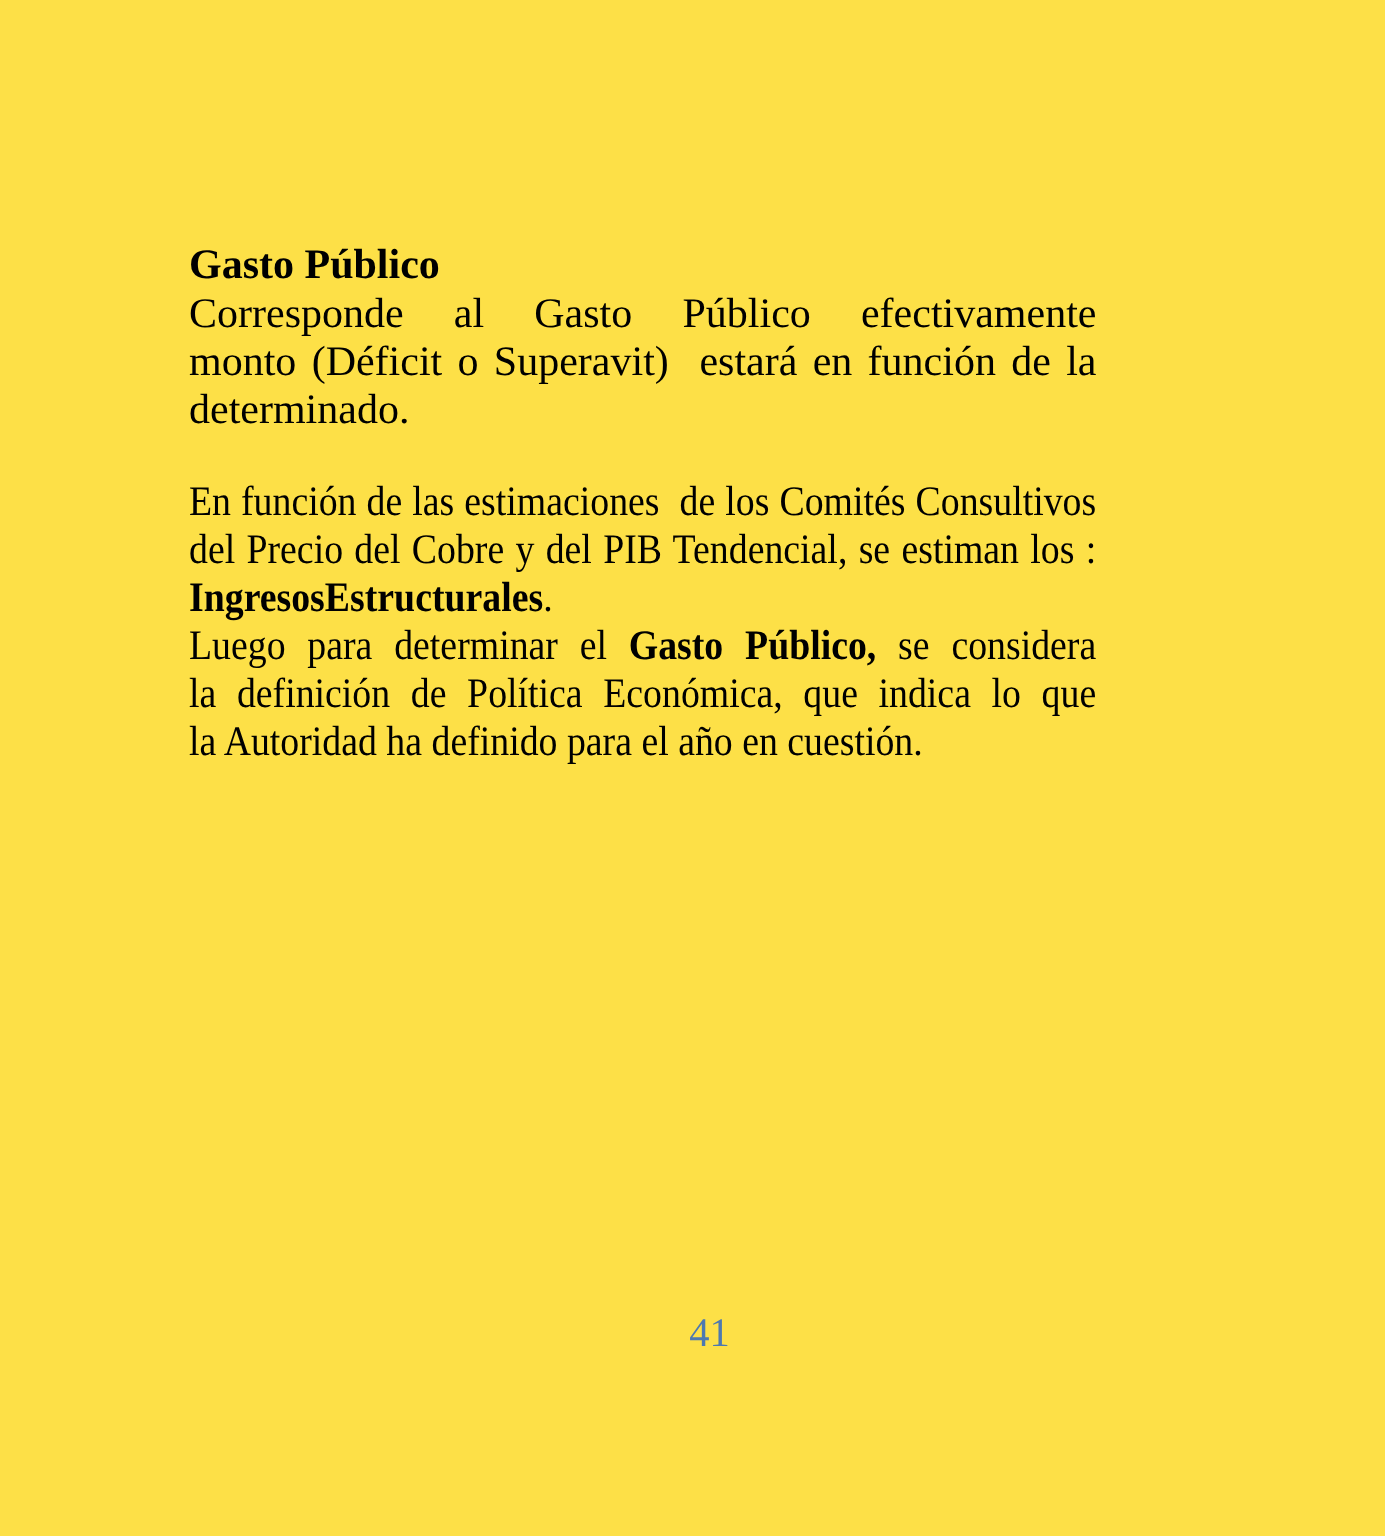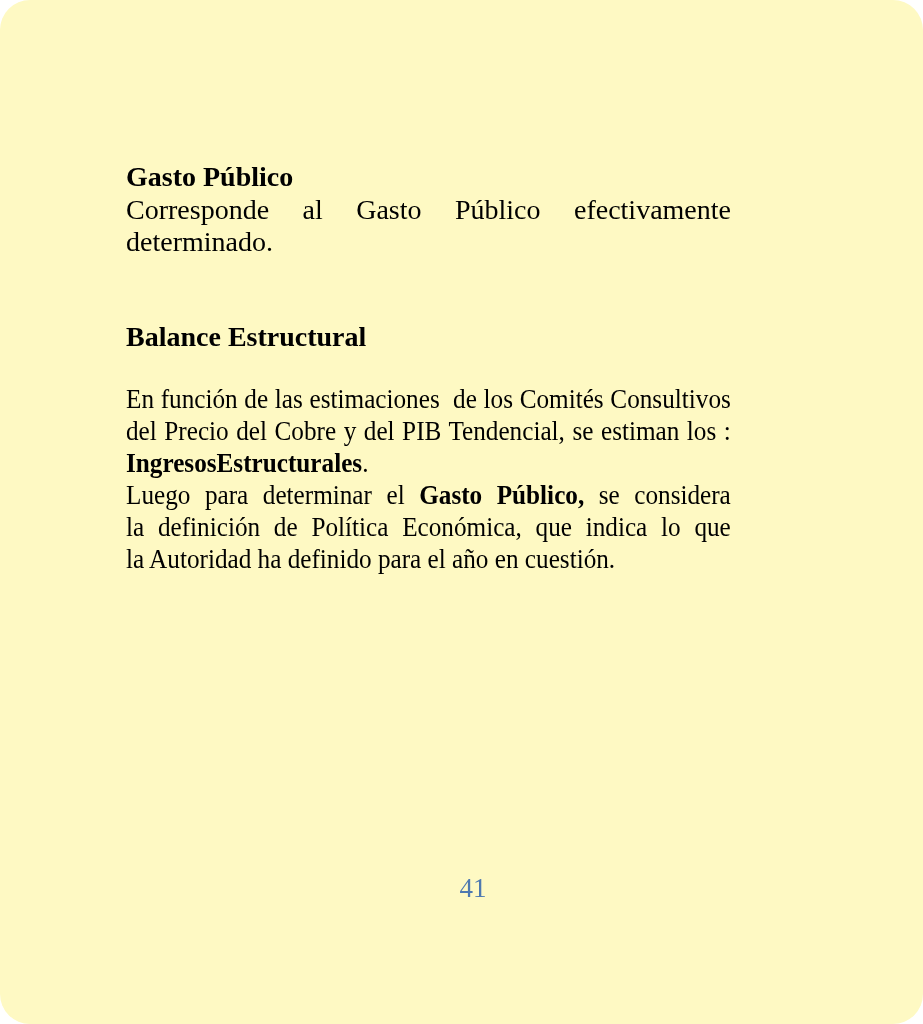--- a/index.html
+++ b/index.html
@@ -50,32 +50,32 @@
     width: 923px;
     text-align: center;
     font-size: 27px;
     line-height: 32px;
     padding-left: 23px;
   }
 </style>
 </head>
 <body>
 
-<div class="page" style="background: #fef9c3; color: rgb(0, 0, 0); border-radius: 30px;">
+<div class="page" style="background: #fde047; color: rgb(0, 0, 0);">
 
   <section>
     <h2 class="heading">Gasto Público</h2>
     <div class="para para-1">
       <div class="line just"><span>Corresponde al Gasto Público efectivamente</span></div>
+      <div class="line just"><span>monto (Déficit o Superavit)&nbsp; estará en función de la</span></div>
       <div class="line"><span>determinado.</span></div>
     </div>
   </section>
 
   <section>
-    <h2 class="heading heading-2">Balance Estructural</h2>
     <div class="para para-2">
       <div class="line just"><span>En función de las estimaciones&nbsp; de los Comités Consultivos</span></div>
       <div class="line just"><span>del Precio del Cobre y del PIB Tendencial, se estiman los :</span></div>
       <div class="line"><span class="b">IngresosEstructurales</span><span>.</span></div>
       <div class="line just"><span>Luego para determinar el </span><span class="b">Gasto Público,</span><span> se considera</span></div>
       <div class="line just"><span>la definición de Política Económica, que indica lo que</span></div>
       <div class="line"><span>la Autoridad ha definido para el año en cuestión.</span></div>
     </div>
   </section>
 

